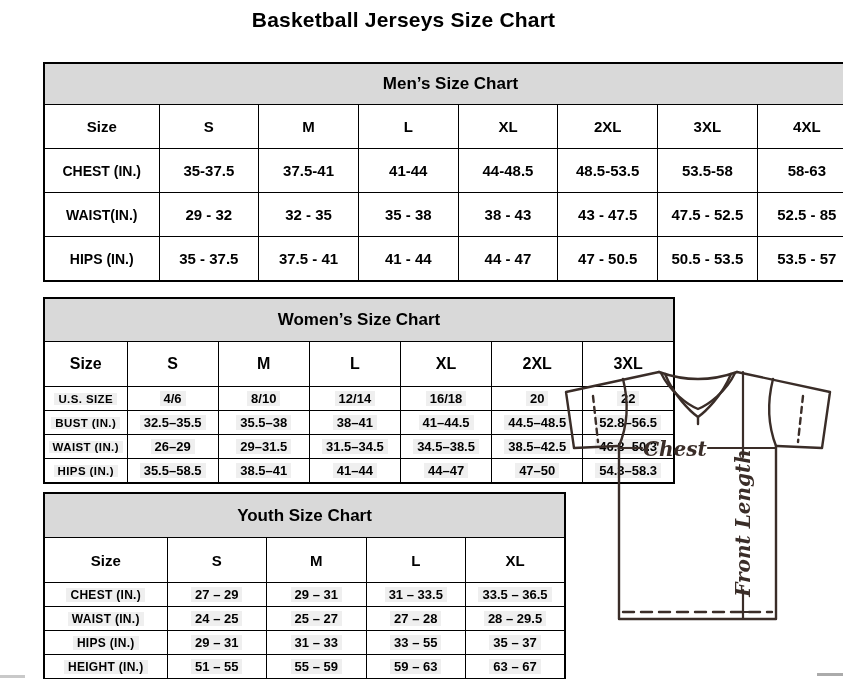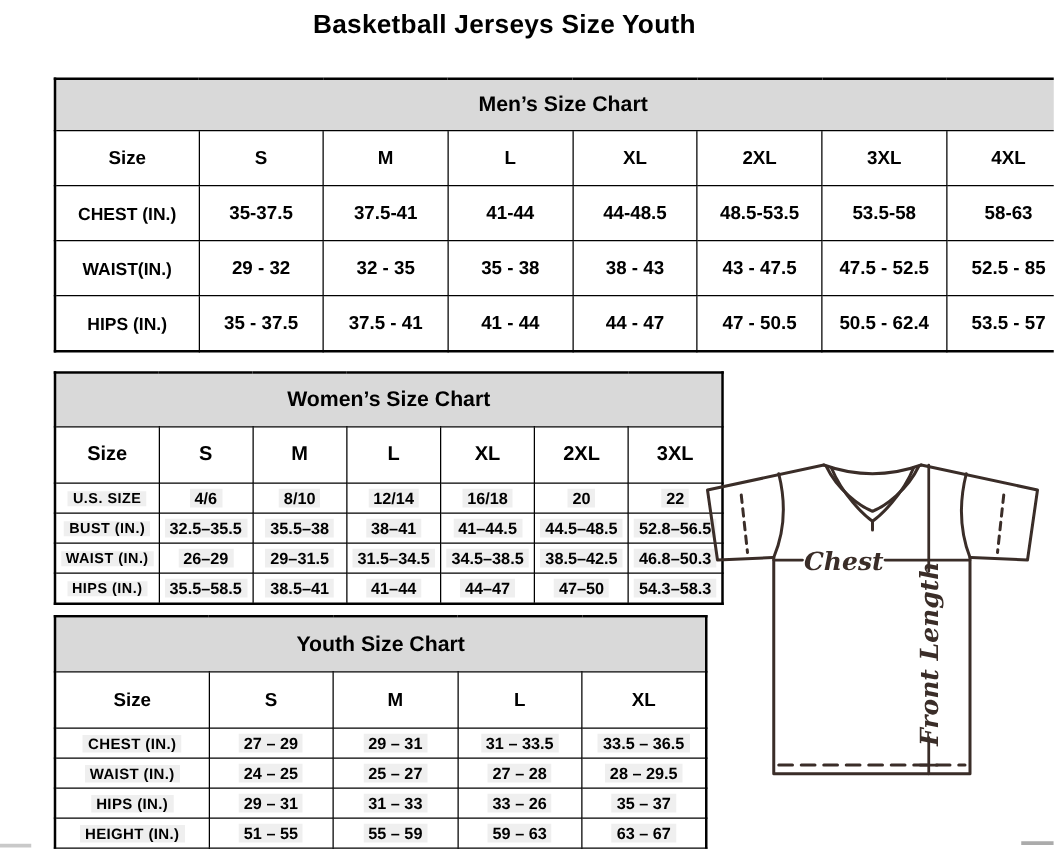--- a/index.html
+++ b/index.html
@@ -21,21 +21,21 @@
   }
   .size-table .title-cell { background:#d9d9d9; }
 
   #men-table  { left:14px; top:62px;  width:815px; }
   #men-table col:first-child { width:115px; }
   #men-table .title-cell { height:40px; font-size:17px; }
   #men-table .col-head   { height:43px; font-size:15px; }
   #men-table td          { height:43px; font-size:15px; }
   #men-table .row-label  { font-size:14px; }
 
-  #women-table { left:14px; top:297px; width:536px; }
+  #women-table { left:14px; top:297px; width:632px; }
   #women-table col:first-child { width:83px; }
   #women-table .title-cell { height:42px; font-size:17px; }
   #women-table .col-head   { height:44px; font-size:16px; }
   #women-table td          { height:23px; font-size:13px;text-align:center; }
   #women-table .row-label  { font-size:11.5px; letter-spacing:0.4px; }
 
   #youth-table { left:14px; top:492px; width:523px; }
   #youth-table col:first-child { width:123px; }
   #youth-table .title-cell { height:43px; font-size:17px; }
   #youth-table .col-head   { height:44px; font-size:15px; }
@@ -51,21 +51,21 @@
     font-size:20px;
   }
 
   .sb-frag { position:absolute; }
   #sb-left  { left:0;     top:675px; width:25px; height:3px; background:#c9c9c9; }
   #sb-right { left:817px; top:673px; width:26px; height:3px; background:#ababab; }
 </style>
 </head>
 <body>
 
-<div id="page-title">Basketball Jerseys Size Youth</div>
+<div id="page-title">Basketball Jerseys Size Chart</div>
 
 <table id="men-table" class="size-table">
     <colgroup>
       <col>
       <col>
       <col>
       <col>
       <col>
       <col>
       <col>
@@ -105,21 +105,21 @@
         <td>47.5 - 52.5</td>
         <td>52.5 - 85</td>
       </tr>
       <tr>
         <td class="row-label">HIPS (IN.)</td>
         <td>35 - 37.5</td>
         <td>37.5 - 41</td>
         <td>41 - 44</td>
         <td>44 - 47</td>
         <td>47 - 50.5</td>
-        <td>50.5 - 62.4</td>
+        <td>50.5 - 53.5</td>
         <td>53.5 - 57</td>
       </tr>
     </tbody>
   </table>
 
 <table id="women-table" class="size-table">
     <colgroup>
       <col>
       <col>
       <col>
@@ -210,21 +210,21 @@
         <td class="row-label"><span class="hl">WAIST (IN.)</span></td>
         <td><span class="hl">24 – 25</span></td>
         <td><span class="hl">25 – 27</span></td>
         <td><span class="hl">27 – 28</span></td>
         <td><span class="hl">28 – 29.5</span></td>
       </tr>
       <tr>
         <td class="row-label"><span class="hl">HIPS (IN.)</span></td>
         <td><span class="hl">29 – 31</span></td>
         <td><span class="hl">31 – 33</span></td>
-        <td><span class="hl">33 – 26</span></td>
+        <td><span class="hl">33 – 55</span></td>
         <td><span class="hl">35 – 37</span></td>
       </tr>
       <tr>
         <td class="row-label"><span class="hl">HEIGHT (IN.)</span></td>
         <td><span class="hl">51 – 55</span></td>
         <td><span class="hl">55 – 59</span></td>
         <td><span class="hl">59 – 63</span></td>
         <td><span class="hl">63 – 67</span></td>
       </tr>
     </tbody>

